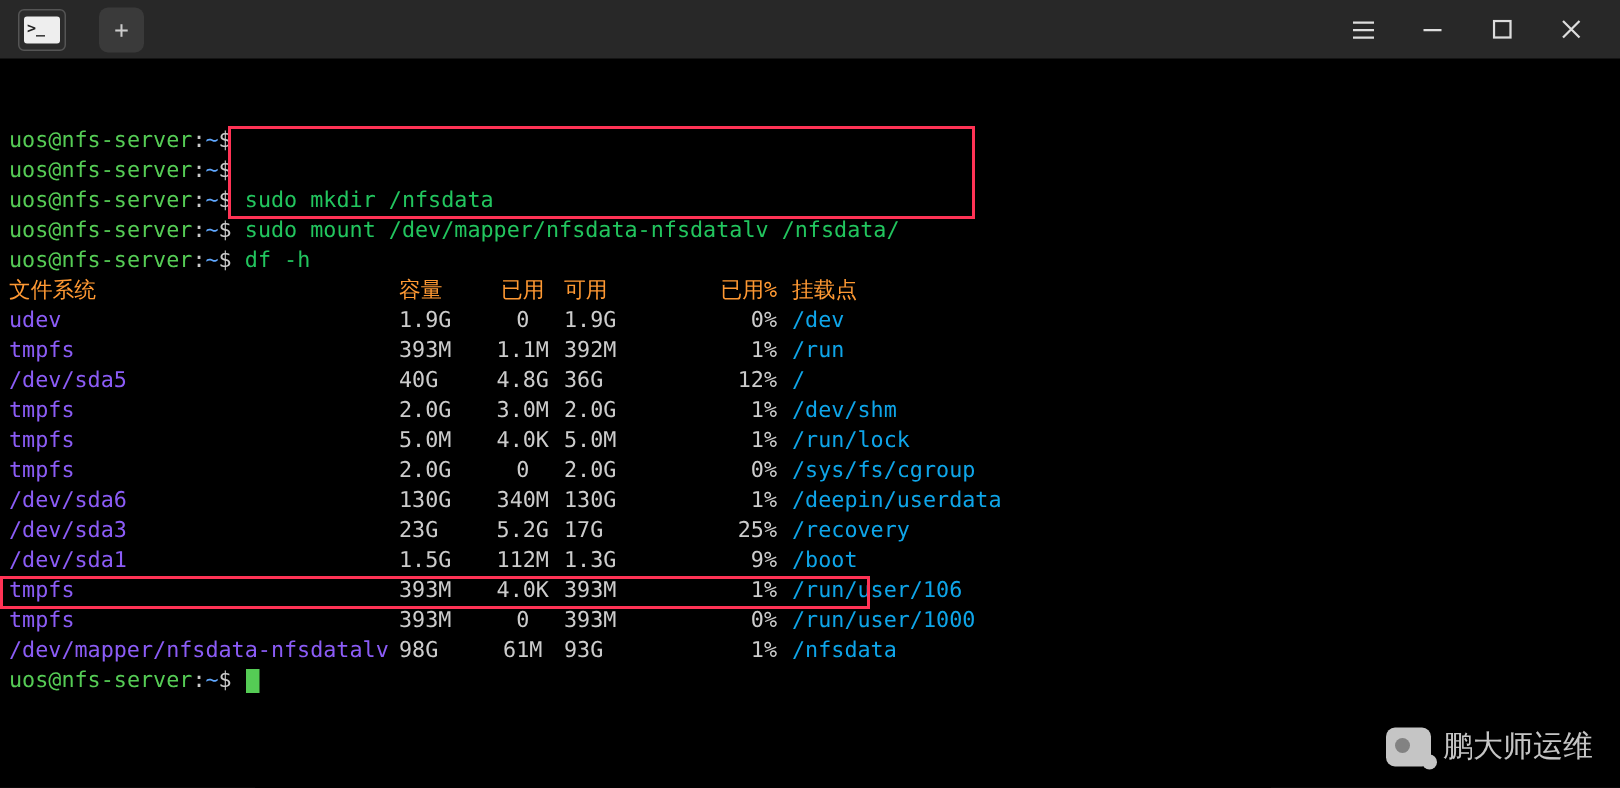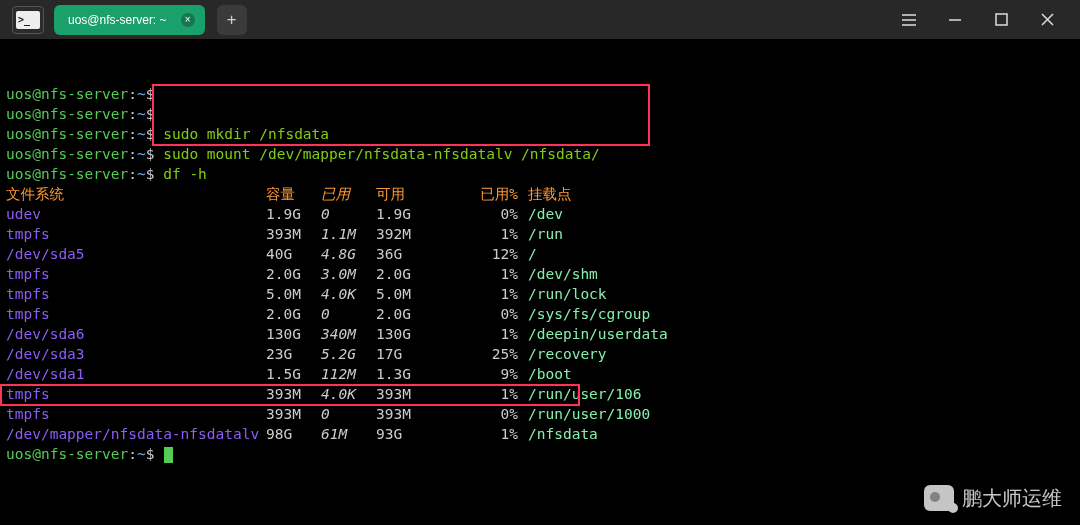--- a/index.html
+++ b/index.html
@@ -81,39 +81,39 @@
     position: relative;
     white-space: pre;
   }
   .user { color: #55cc55; }
   .at   { color: #55cc55; }
   .host { color: #55cc55; }
   .colon{ color: #ccc; }
   .path { color: #60a8ff; }
   .sym  { color: #ccc; }
   .cmd  { color: #ccc; }
-  .hl-cmd { color: #84cc16; }
+  .hl-cmd { color: #22c55e; }
   .hl-box1 {
     position: absolute;
     left: 152px; top: 44px;
     width: 498px; height: 62px;
     border: 2px solid #ff3355;
     pointer-events: none;
   }
   .hl-box2 {
     position: absolute;
     left: 0px; top: 344px;
     width: 580px; height: 22px;
     border: 2px solid #ff3355;
     pointer-events: none;
   }
   .df-header { color: #ff9933; }
   .fs-col { color: #8b5cf6; }
   .num { color: #ccc; }
-  .mount { color: #86efac; }
+  .mount { color: #0ea5e9; }
   .cursor-block {
     display:inline-block;
     width: 9px; height: 16px;
     background: #55cc55;
     vertical-align: middle;
     margin-left:1px;
   }
   .watermark {
     position: absolute;
     right: 18px;
@@ -144,36 +144,32 @@
     content:"";
     position:absolute;
     right:-4px; bottom:-2px;
     width:10px; height:10px;
     background:#e8e8e8;
     border-radius:50%;
   }
   .row { display:block; }
   .c1 { width: 260px; display:inline-block; }
   .c2 { width: 55px;  display:inline-block; text-align:left; }
-  .c3 { width: 55px;  display:inline-block; text-align:left;font-style:italic; }
+  .c3 { width: 55px;  display:inline-block; text-align:center; }
   .c4 { width: 55px;  display:inline-block; text-align:left; }
   .c5 { width: 55px;  display:inline-block; text-align:right;margin-left:32px; }
   .c6 { padding-left: 10px; display:inline-block; }
 </style>
 </head>
 <body>
 
 <div class="titlebar">
   <div class="app-icon">
     <div class="app-icon-inner">&gt;_</div>
   </div>
-  <div class="tab">
-    <span>uos@nfs-server: ~</span>
-    <span class="tab-close">×</span>
-  </div>
   <div class="new-tab">
     <span>+</span>
   </div>
   <div class="window-controls">
     <div class="wc">
       <svg width="14" height="12" viewBox="0 0 14 12">
           <path d="M0 1h14M0 6h14M0 11h14" stroke="#ddd" stroke-width="1.5"></path>
         </svg>
     </div>
     <div class="wc">

